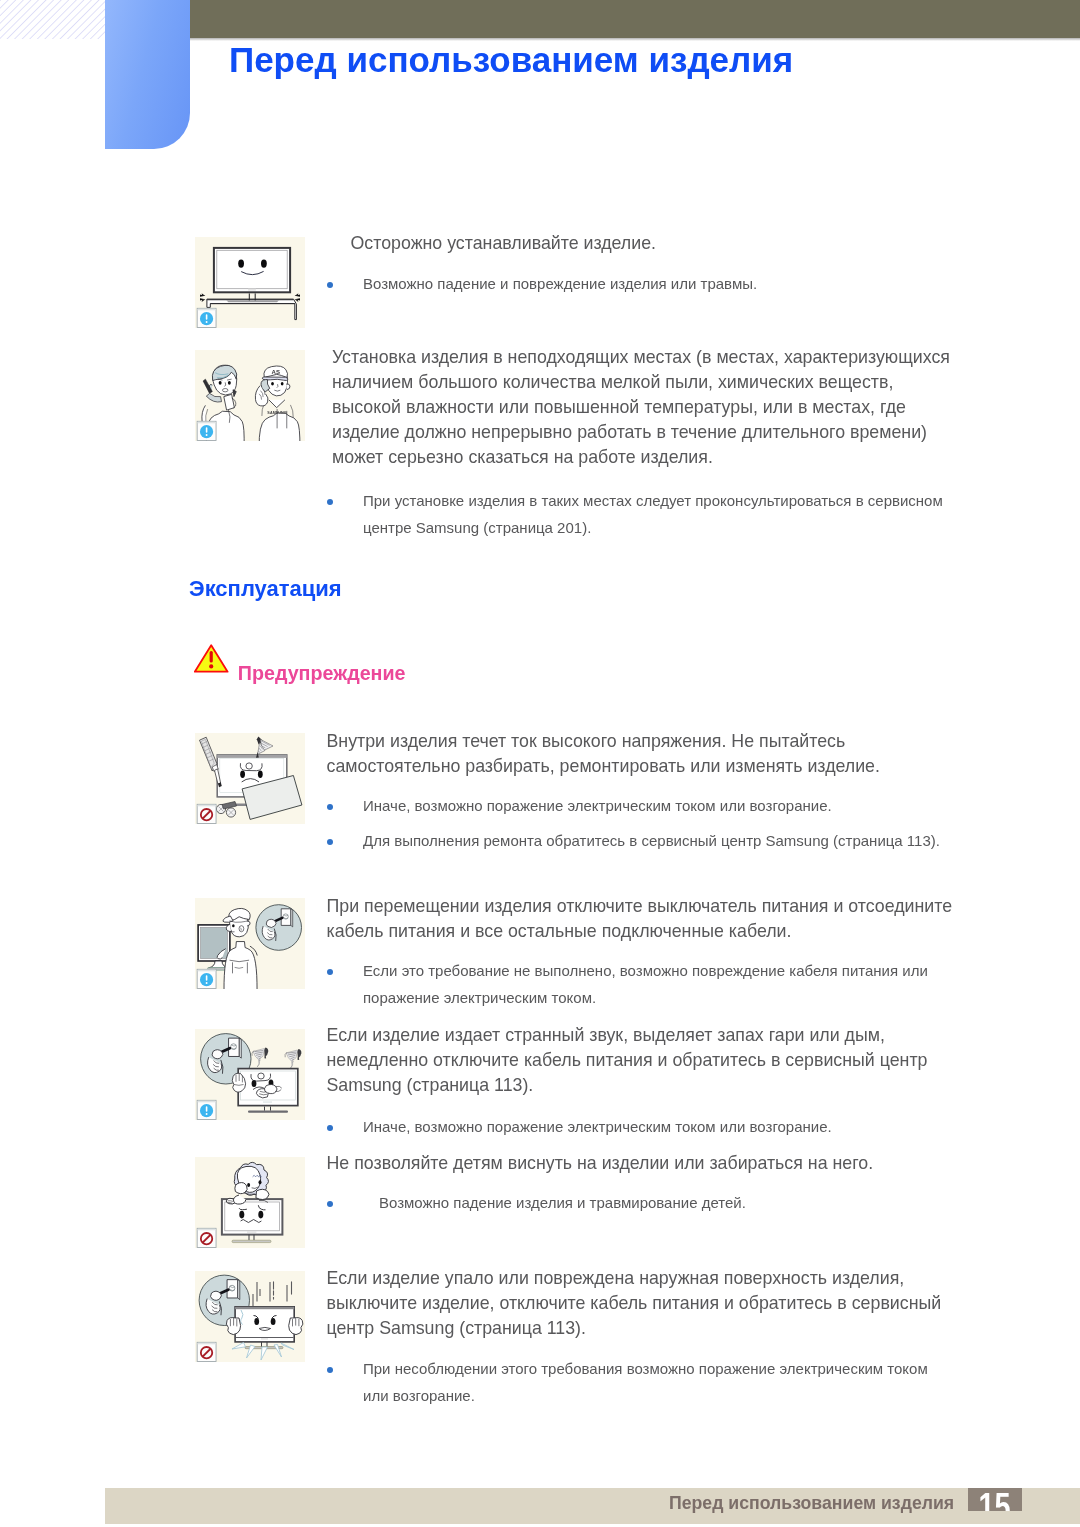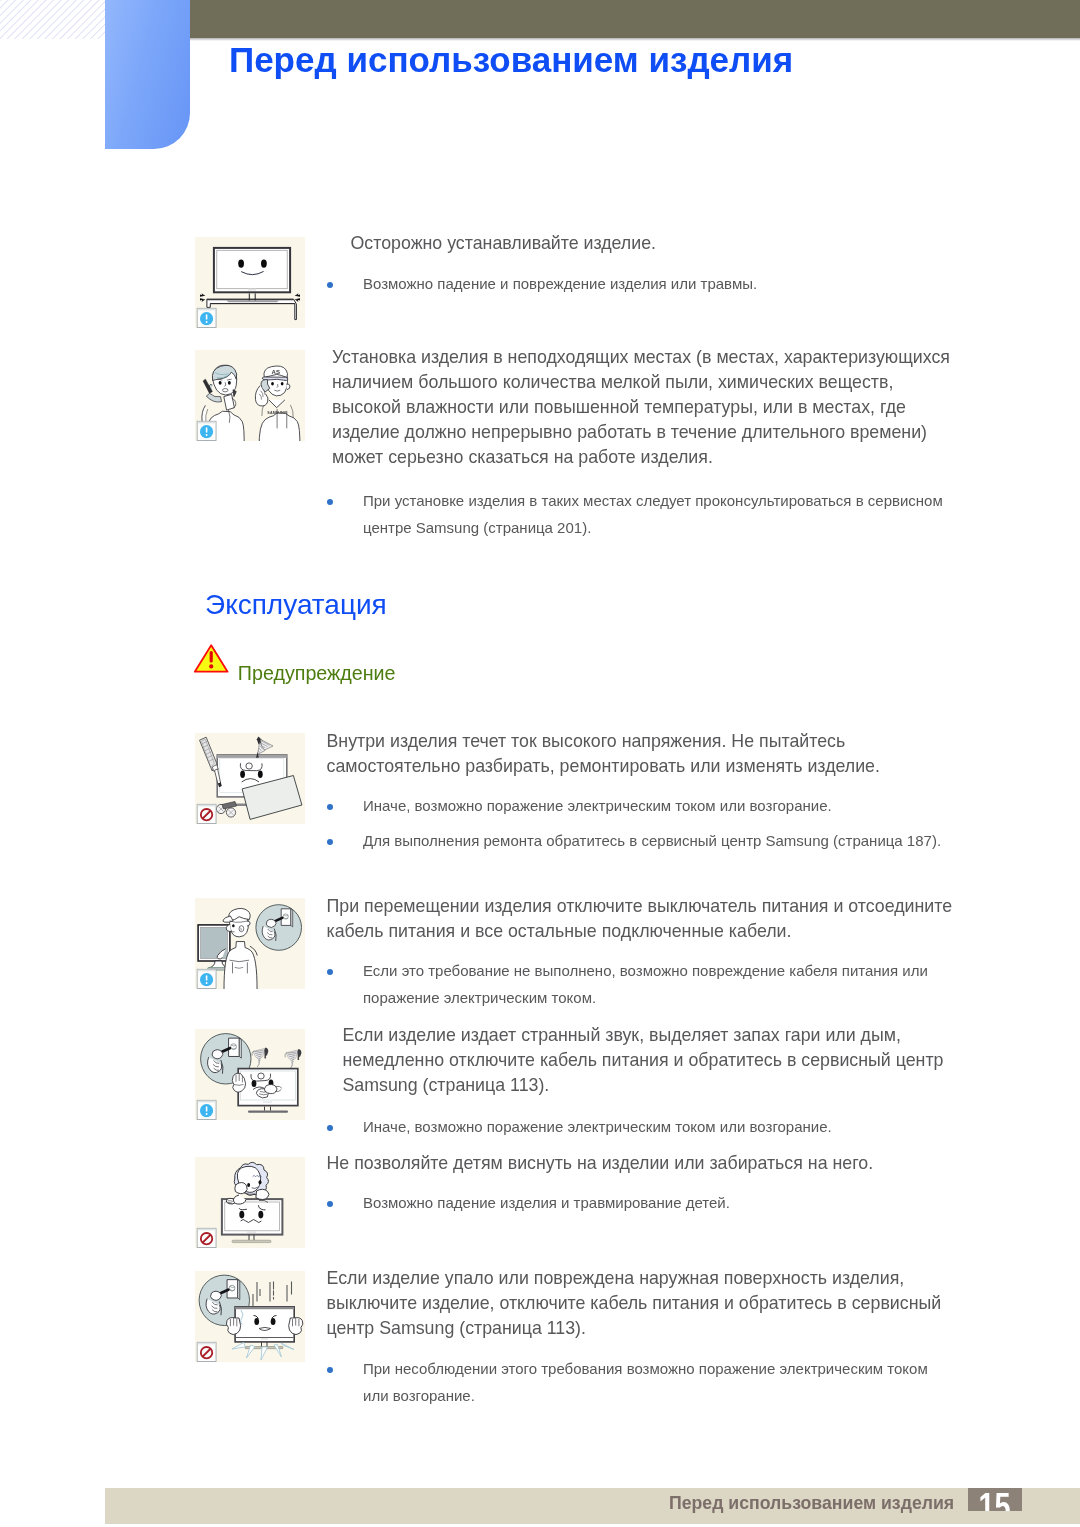--- a/index.html
+++ b/index.html
@@ -22,23 +22,23 @@
     color:#0f4df5;white-space:nowrap;line-height:30px;}
 
   
   .fig{position:absolute;width:110px;height:91px;background:#faf7ea;overflow:hidden;}
   .fig svg{display:block;}
   .fig svg text{transform:translateZ(0);}
   .para{position:absolute;color:#58585a;font-size:17.8px;line-height:25px;}
   .bullet{position:absolute;color:#58585a;font-size:15px;line-height:27.3px;}
   .bdot{position:absolute;width:6px;height:6px;border-radius:50%;background:#2f72c8;}
 
-  .sec-title{position:absolute;margin:16px;font-size:28px;font-weight:normal;color:#0f4df5;
+  .sec-title{position:absolute;margin:0;font-size:22px;font-weight:bold;color:#0f4df5;
              line-height:26px;white-space:nowrap;}
-  .warn-label{position:absolute;font-size:19.7px;font-weight:normal;color:#4d7c0f;
+  .warn-label{position:absolute;font-size:19.7px;font-weight:bold;color:#ec4899;
               white-space:nowrap;line-height:24px;}
   .warn-tri{position:absolute;}
 
   
   .footbar{position:absolute;left:105.3px;top:1488px;width:974.7px;height:36.3px;background:#dcd6c5;}
   .foottxt{position:absolute;top:1493.3px;left:669px;font-size:17.7px;font-weight:bold;
            color:#7c6e69;white-space:nowrap;line-height:20px;}
   .footnum{position:absolute;left:967.6px;top:1487.8px;width:54.6px;height:23px;background:#8d8278;
            color:#ffffff;font-size:37px;font-weight:bold;text-align:center;line-height:37.8px;
            overflow:hidden;}
@@ -228,21 +228,21 @@
     <rect x="0.8" y="0.8" width="18.1" height="1.6" fill="#dfe3e4"></rect>
     <circle cx="9.8" cy="10.8" r="5.7" fill="none" stroke="#a81d26" stroke-width="1.8"></circle>
     <line x1="5.6" y1="15" x2="14" y2="6.6" stroke="#a81d26" stroke-width="1.9"></line>
   </g>
 </svg>
       </div>
       <div class="para" style="left: 326.5px; top: 728.7px; width: 628px;">Внутри изделия течет ток высокого напряжения. Не пытайтесь самостоятельно разбирать, ремонтировать или изменять изделие.</div>
       <span class="bdot" style="left: 326.5px; top: 804.1px;"></span>
       <div class="bullet" style="left: 363px; top: 792.1px; width: 594px;">Иначе, возможно поражение электрическим током или возгорание.</div>
       <span class="bdot" style="left: 326.5px; top: 838.8px;"></span>
-      <div class="bullet" style="left: 363px; top: 826.8px; width: 594px;">Для выполнения ремонта обратитесь в сервисный центр Samsung (страница 187).</div>
+      <div class="bullet" style="left: 363px; top: 826.8px; width: 594px;">Для выполнения ремонта обратитесь в сервисный центр Samsung (страница 113).</div>
       <div class="fig" style="left: 195px; top: 898px;">
 <svg width="110" height="91" viewBox="0 0 110 91" xmlns="http://www.w3.org/2000/svg">
   <rect width="110" height="91" fill="#faf7ea"></rect>
   <g>
     <rect x="3.1" y="26.9" width="31.8" height="36.1" fill="#ffffff" stroke="#23232a" stroke-width="1.6"></rect>
     <rect x="5.6" y="29.4" width="26.8" height="31.1" fill="#b2c0c3" stroke="#9a9a9d" stroke-width="0.7"></rect>
     <path d="M20 63 q0 5.5 -6.5 7 l20 0 q-6.5 -1.5 -6.5 -7 Z" fill="#ffffff" stroke="#23232a" stroke-width="0.9"></path>
     <rect x="12.5" y="69.5" width="28" height="2.8" rx="1.2" fill="#b9bdbd" stroke="#6f9d88" stroke-width="0.55"></rect>
   </g>
   <g>
@@ -355,21 +355,21 @@
   </g>
   <g transform="translate(1.75,70.9)">
     <rect x="0.4" y="0.4" width="18.9" height="19.2" fill="#fdfdfd" stroke="#9aa4a8" stroke-width="0.85"></rect>
     <rect x="0.8" y="0.8" width="18.1" height="1.6" fill="#dfe3e4"></rect>
     <circle cx="9.8" cy="10.8" r="6.6" fill="#3cb5f0"></circle>
     <rect x="9.05" y="6.4" width="1.6" height="5.5" rx="0.75" fill="#ffffff"></rect>
     <circle cx="9.85" cy="14.1" r="0.95" fill="#ffffff"></circle>
   </g>
 </svg>
       </div>
-      <div class="para" style="left: 326.5px; top: 1023.3px; width: 628px; margin-left: 16px;">Если изделие издает странный звук, выделяет запах гари или дым, немедленно отключите кабель питания и обратитесь в сервисный центр Samsung (страница 113).</div>
+      <div class="para" style="left: 326.5px; top: 1023.3px; width: 628px;">Если изделие издает странный звук, выделяет запах гари или дым, немедленно отключите кабель питания и обратитесь в сервисный центр Samsung (страница 113).</div>
       <span class="bdot" style="left: 326.5px; top: 1124.6px;"></span>
       <div class="bullet" style="left: 363px; top: 1112.6px; width: 594px;">Иначе, возможно поражение электрическим током или возгорание.</div>
       <div class="fig" style="left: 195px; top: 1157px;">
 <svg width="110" height="91" viewBox="0 0 110 91" xmlns="http://www.w3.org/2000/svg">
   <rect width="110" height="91" fill="#faf7ea"></rect>
   <g>
     <rect x="26.9" y="42.1" width="60.5" height="35.5" fill="#ffffff" stroke="#5a5a5f" stroke-width="2"></rect>
     <rect x="29.8" y="45" width="54.8" height="28.8" fill="#ffffff" stroke="#9d9da0" stroke-width="0.7"></rect>
     <rect x="52" y="74.4" width="9.4" height="1.3" fill="#e0e0e0"></rect>
     <path d="M54 77.6 L54 83.2 M59 77.6 L59 83.2" stroke="#3d3d42" stroke-width="1"></path>
@@ -403,21 +403,21 @@
   <g transform="translate(1.75,70.9)">
     <rect x="0.4" y="0.4" width="18.9" height="19.2" fill="#fdfdfd" stroke="#9aa4a8" stroke-width="0.85"></rect>
     <rect x="0.8" y="0.8" width="18.1" height="1.6" fill="#dfe3e4"></rect>
     <circle cx="9.8" cy="10.8" r="5.7" fill="none" stroke="#a81d26" stroke-width="1.8"></circle>
     <line x1="5.6" y1="15" x2="14" y2="6.6" stroke="#a81d26" stroke-width="1.9"></line>
   </g>
 </svg>
       </div>
       <div class="para" style="left: 326.5px; top: 1151.4px; width: 628px;">Не позволяйте детям виснуть на изделии или забираться на него.</div>
       <span class="bdot" style="left: 326.5px; top: 1201.3px;"></span>
-      <div class="bullet" style="left: 363px; top: 1189.3px; width: 594px;">Возможно падение изделия и травмирование детей.</div>
+      <div class="bullet" style="left: 379px; top: 1189.3px; width: 594px;">Возможно падение изделия и травмирование детей.</div>
       <div class="fig" style="left: 195px; top: 1271px;">
 <svg width="110" height="91" viewBox="0 0 110 91" xmlns="http://www.w3.org/2000/svg">
   <rect width="110" height="91" fill="#faf7ea"></rect>
   <g>
     <circle cx="29.3" cy="29.3" r="25.2" fill="#ccd9db" stroke="#3b4447" stroke-width="0.85"></circle>
     <g transform="translate(29.3,29.3) scale(1.1052631578947367)" stroke="#303036" stroke-linejoin="round">
       <path d="M2.5 -18.7 L12.2 -18.7 L12.2 -2.1 L2.5 -2.1 Z" fill="#fdfdfd" stroke-width="0.8"></path>
       <path d="M12.2 -18.7 L14 -17.4 L14 -0.6 L12.2 -2.1 Z" fill="#e9eeef" stroke-width="0.7"></path>
       <circle cx="7" cy="-11" r="2.6" fill="none" stroke="#7d878a" stroke-width="0.7"></circle>
       <path d="M5 -12.6 q2.5 2 4.4 0.4 M5.2 -9.8 q2.4 2 4.2 0.2" fill="none" stroke="#7d878a" stroke-width="0.6"></path>

